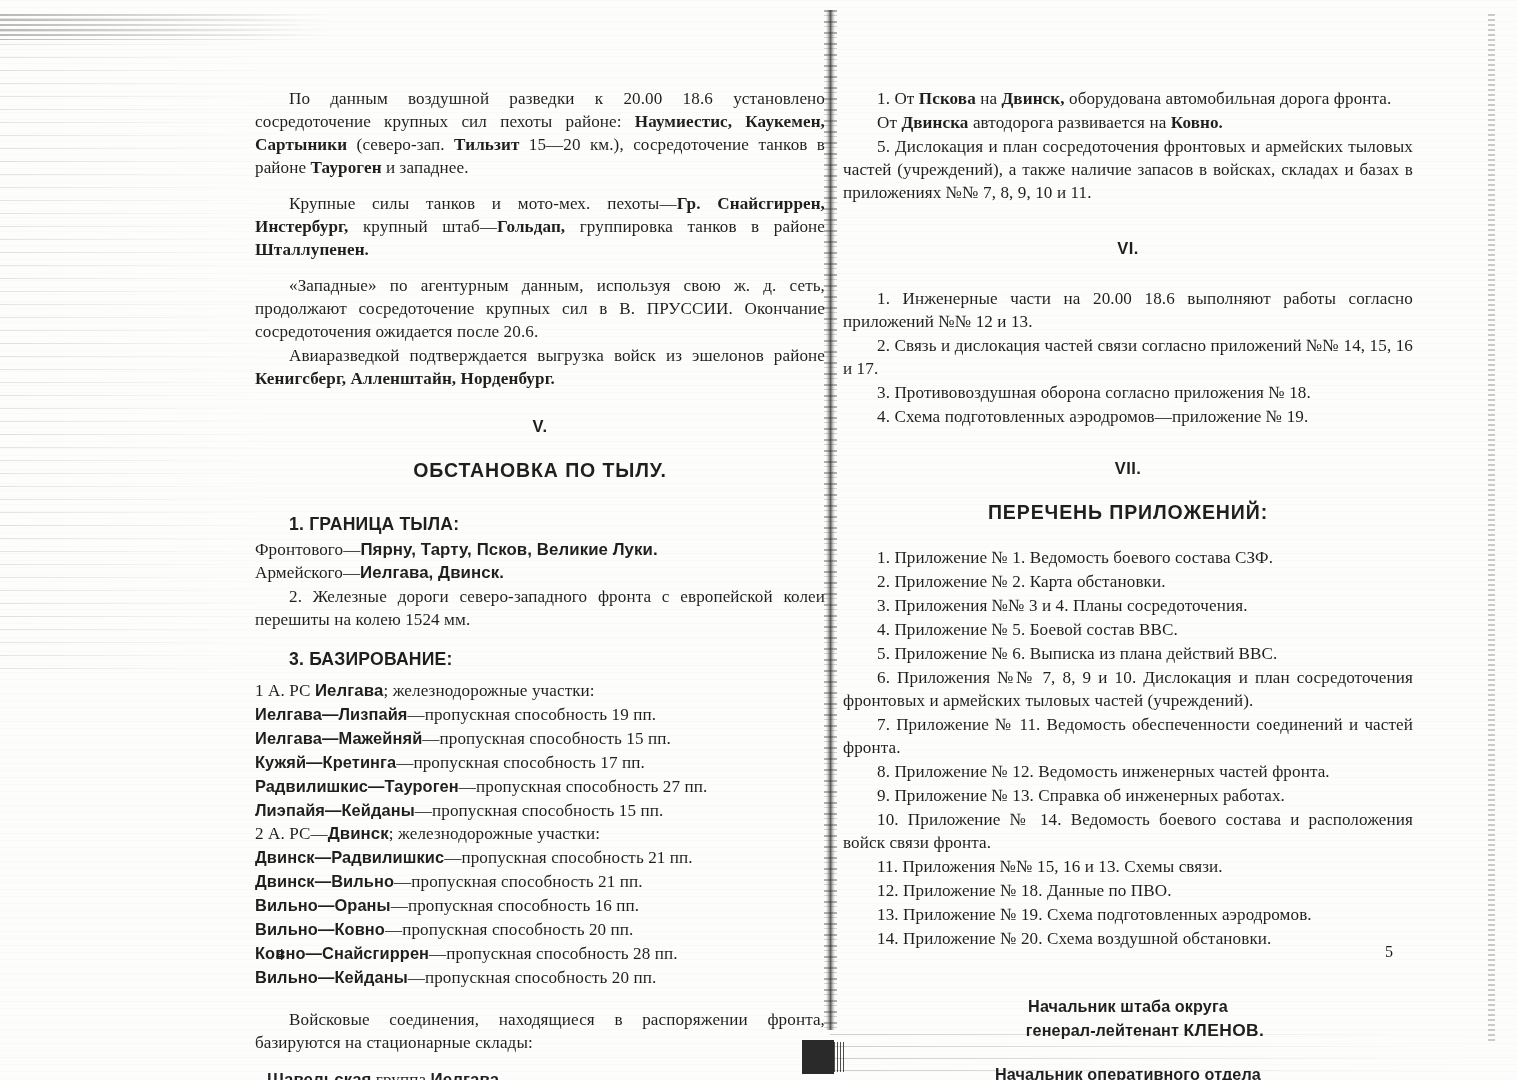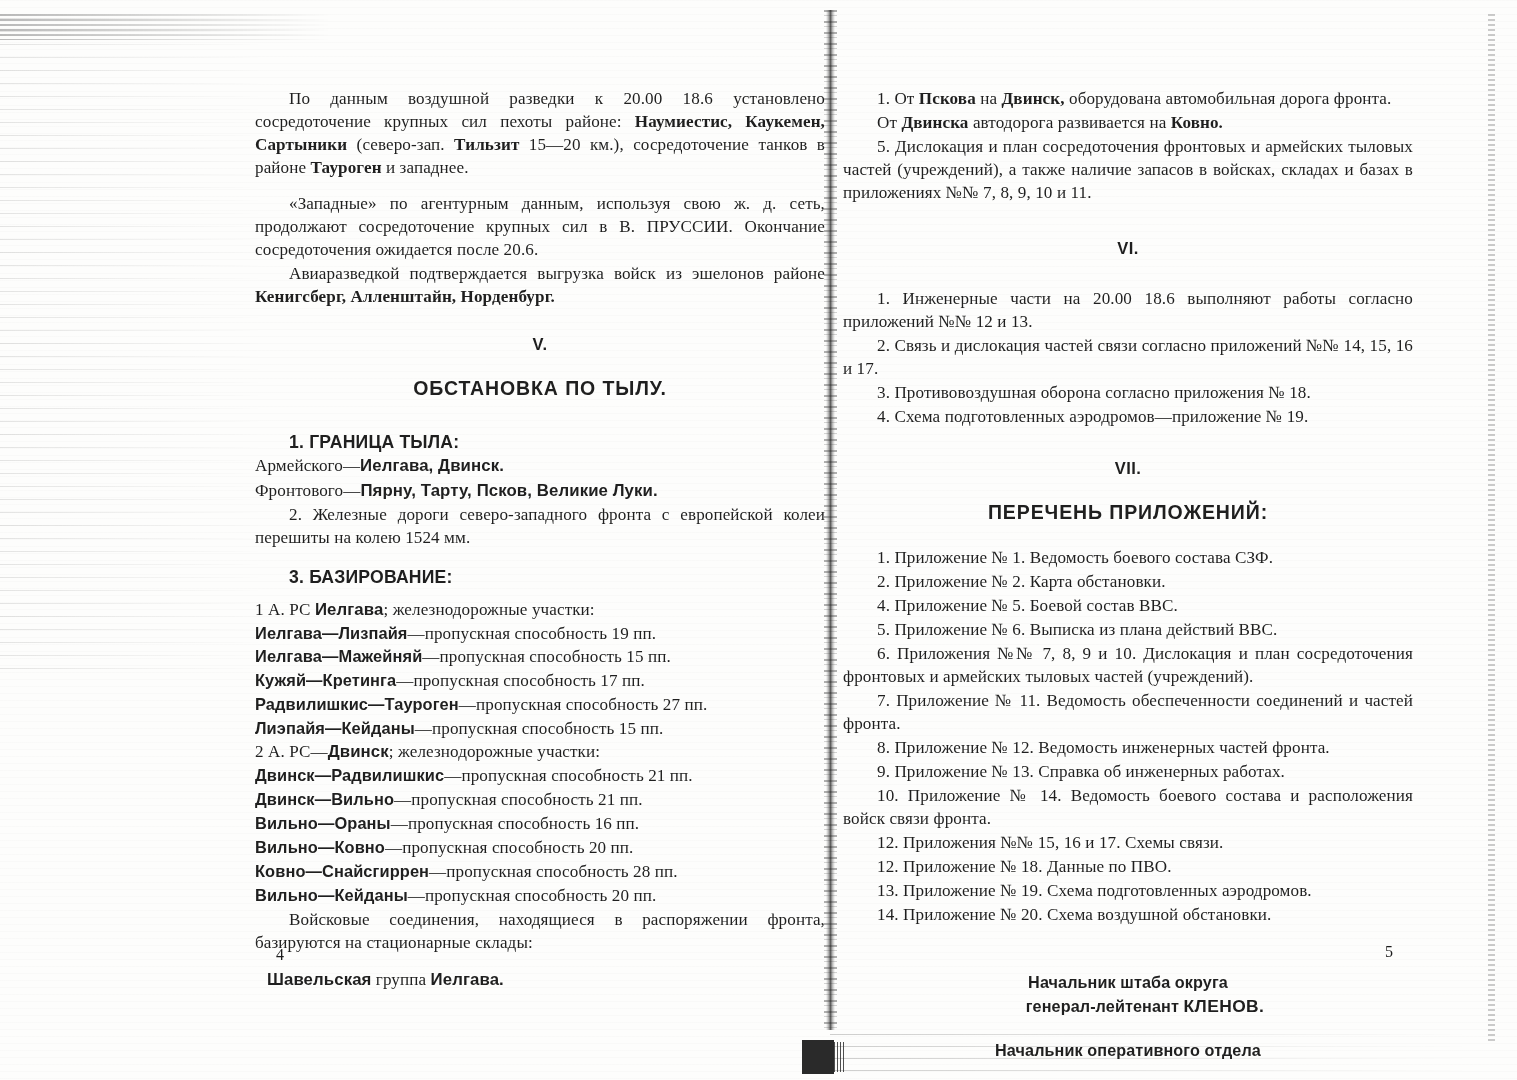--- a/index.html
+++ b/index.html
@@ -228,37 +228,40 @@
   <div class="right-edge"></div>
   <div class="bottom-streaks"></div>
 
   <div class="page fade" id="page-left">
     <div class="body-text" style="padding-top:88px;">
 
       <p class="para">
         <span>По данным воздушной разведки к 20.00 18.6 установлено сосредоточение крупных сил пехоты районе: </span><b>Наумиестис,</b><span> </span><b>Каукемен, Сартыники</b><span> (северо-зап. </span><b>Тильзит</b><span> 15—20 км.), сосредоточение танков в районе </span><b>Тауроген</b><span> и западнее.</span>
       </p>
 
+      <p class="para para-gap">
+        <span>Крупные силы танков и мото-мех. пехоты—</span><b>Гр.</b><span> </span><b>Снайсгиррен, Инстербург,</b><span> крупный штаб—</span><b>Гольдап,</b><span> группировка танков в районе </span><b>Шталлупенен.</b>
+      </p>
 
       <p class="para para-gap">«Западные» по агентурным данным, используя свою ж. д. сеть, продолжают сосредоточение крупных сил в В. ПРУССИИ. Окончание сосредоточения ожидается после 20.6.</p>
 
       <p class="para">
         <span>Авиаразведкой подтверждается выгрузка войск из эшелонов районе </span><b>Кенигсберг, Алленштайн, Норденбург.</b>
       </p>
 
       <div class="sec-num" style="margin-top:24px;">V.</div>
       <div class="sec-title" style="margin-top:20px;">ОБСТАНОВКА ПО ТЫЛУ.</div>
 
       <div class="sub-head" style="margin-top:30px;">1. ГРАНИЦА ТЫЛА:</div>
 
+      <p class="flat line" style="margin-top:2px;">
+        <span>Фронтового—</span><span class="sans-b" style="font-size:16.8px;">Пярну, Тарту, Псков, Великие Луки.</span>
+      </p>
       <p class="flat line">
         <span>Армейского—</span><span class="sans-b" style="font-size:16.8px;">Иелгава, Двинск.</span>
-      </p>
-      <p class="flat line" style="margin-top:2px;">
-        <span>Фронтового—</span><span class="sans-b" style="font-size:16.8px;">Пярну, Тарту, Псков, Великие Луки.</span>
       </p>
 
       <p class="para" style="margin-top:1px;">2. Железные дороги северо-западного фронта с европейской колеи перешиты на колею 1524 мм.</p>
 
       <div class="sub-head" style="margin-top:16px;">3. БАЗИРОВАНИЕ:</div>
 
       <p class="flat line" style="margin-top:9px;">
         <span>1 А. РС </span><b class="sans-b" style="font-size:16.8px;">Иелгава</b><span>; железнодорожные участки:</span>
       </p>
       <p class="flat route"><span class="pt">Иелгава</span><span class="pt">—</span><span class="pt">Лизпайя</span><span>—пропускная способность </span><span>19</span><span> </span><span>пп.</span></p>
@@ -270,21 +273,21 @@
       <p class="flat line">
         <span>2 А. РС—</span><b class="sans-b" style="font-size:16.8px;">Двинск</b><span>; железнодорожные участки:</span>
       </p>
       <p class="flat route"><span class="pt">Двинск</span><span class="pt">—</span><span class="pt">Радвилишкис</span><span>—пропускная способность </span><span>21</span><span> </span><span>пп.</span></p>
       <p class="flat route"><span class="pt">Двинск</span><span class="pt">—</span><span class="pt">Вильно</span><span>—пропускная способность </span><span>21</span><span> </span><span>пп.</span></p>
       <p class="flat route"><span class="pt">Вильно</span><span class="pt">—</span><span class="pt">Ораны</span><span>—пропускная способность </span><span>16</span><span> </span><span>пп.</span></p>
       <p class="flat route"><span class="pt">Вильно</span><span class="pt">—</span><span class="pt">Ковно</span><span>—пропускная способность </span><span>20</span><span> </span><span>пп.</span></p>
       <p class="flat route"><span class="pt">Ковно</span><span class="pt">—</span><span class="pt">Снайсгиррен</span><span>—пропускная способность </span><span>28</span><span> </span><span>пп.</span></p>
       <p class="flat route"><span class="pt">Вильно</span><span class="pt">—</span><span class="pt">Кейданы</span><span>—пропускная способность </span><span>20</span><span> </span><span>пп.</span></p>
 
-      <p class="para" style="margin-top:1px;">Войсковые соединения, находящиеся в распоряжении фронта, базируются на стационарные склады:</p>
+      <p class="para" style="margin-top:19px;">Войсковые соединения, находящиеся в распоряжении фронта, базируются на стационарные склады:</p>
 
       <p class="flat grp" style="margin-top:14px; text-indent:12px;">
         <span class="nm">Шавельская</span><span> группа </span><span class="nm">Иелгава.</span>
       </p>
 
     </div>
   </div>
 
   <div class="folio" id="folio-left">4</div>
 
@@ -307,28 +310,29 @@
       <p class="para">2. Связь и дислокация частей связи согласно приложений №№ 14, 15, 16 и 17.</p>
       <p class="para" style="text-align:left;">3. Противовоздушная оборона согласно приложения № 18.</p>
       <p class="para" style="text-align:left;">4. Схема подготовленных аэродромов—приложение № 19.</p>
 
       <div class="sec-num" style="margin-top:28px;">VII.</div>
       <div class="sec-title" style="margin-top:20px;">ПЕРЕЧЕНЬ ПРИЛОЖЕНИЙ:</div>
 
       <div style="margin-top:22px;">
         <p class="para" style="text-align:left;">1. Приложение № 1. Ведомость боевого состава СЗФ.</p>
         <p class="para" style="text-align:left;">2. Приложение № 2. Карта обстановки.</p>
+        <p class="para" style="text-align:left;">3. Приложения №№ 3 и 4. Планы сосредоточения.</p>
         <p class="para" style="text-align:left;">4. Приложение № 5. Боевой состав ВВС.</p>
         <p class="para" style="text-align:left;">5. Приложение № 6. Выписка из плана действий ВВС.</p>
         <p class="para">6. Приложения №№ 7, 8, 9 и 10. Дислокация и план сосредоточения фронтовых и армейских тыловых частей (учреждений).</p>
         <p class="para">7. Приложение № 11. Ведомость обеспеченности соединений и частей фронта.</p>
         <p class="para" style="text-align:left;">8. Приложение № 12. Ведомость инженерных частей фронта.</p>
         <p class="para" style="text-align:left;">9. Приложение № 13. Справка об инженерных работах.</p>
         <p class="para">10. Приложение № 14. Ведомость боевого состава и расположения войск связи фронта.</p>
-        <p class="para" style="text-align:left;">12. Приложения №№ 15, 16 и 17. Схемы связи.</p>
+        <p class="para" style="text-align:left;">11. Приложения №№ 15, 16 и 13. Схемы связи.</p>
         <p class="para" style="text-align:left;">12. Приложение № 18. Данные по ПВО.</p>
         <p class="para" style="text-align:left;">13. Приложение № 19. Схема подготовленных аэродромов.</p>
         <p class="para" style="text-align:left;">14. Приложение № 20. Схема воздушной обстановки.</p>
       </div>
 
       <div class="signature">
         <div class="sig-block">
           <div>Начальник штаба округа</div>
           <div class="sig-line2">
             <span>генерал-лейтенант </span><span class="sig-name">КЛЕНОВ.</span>

